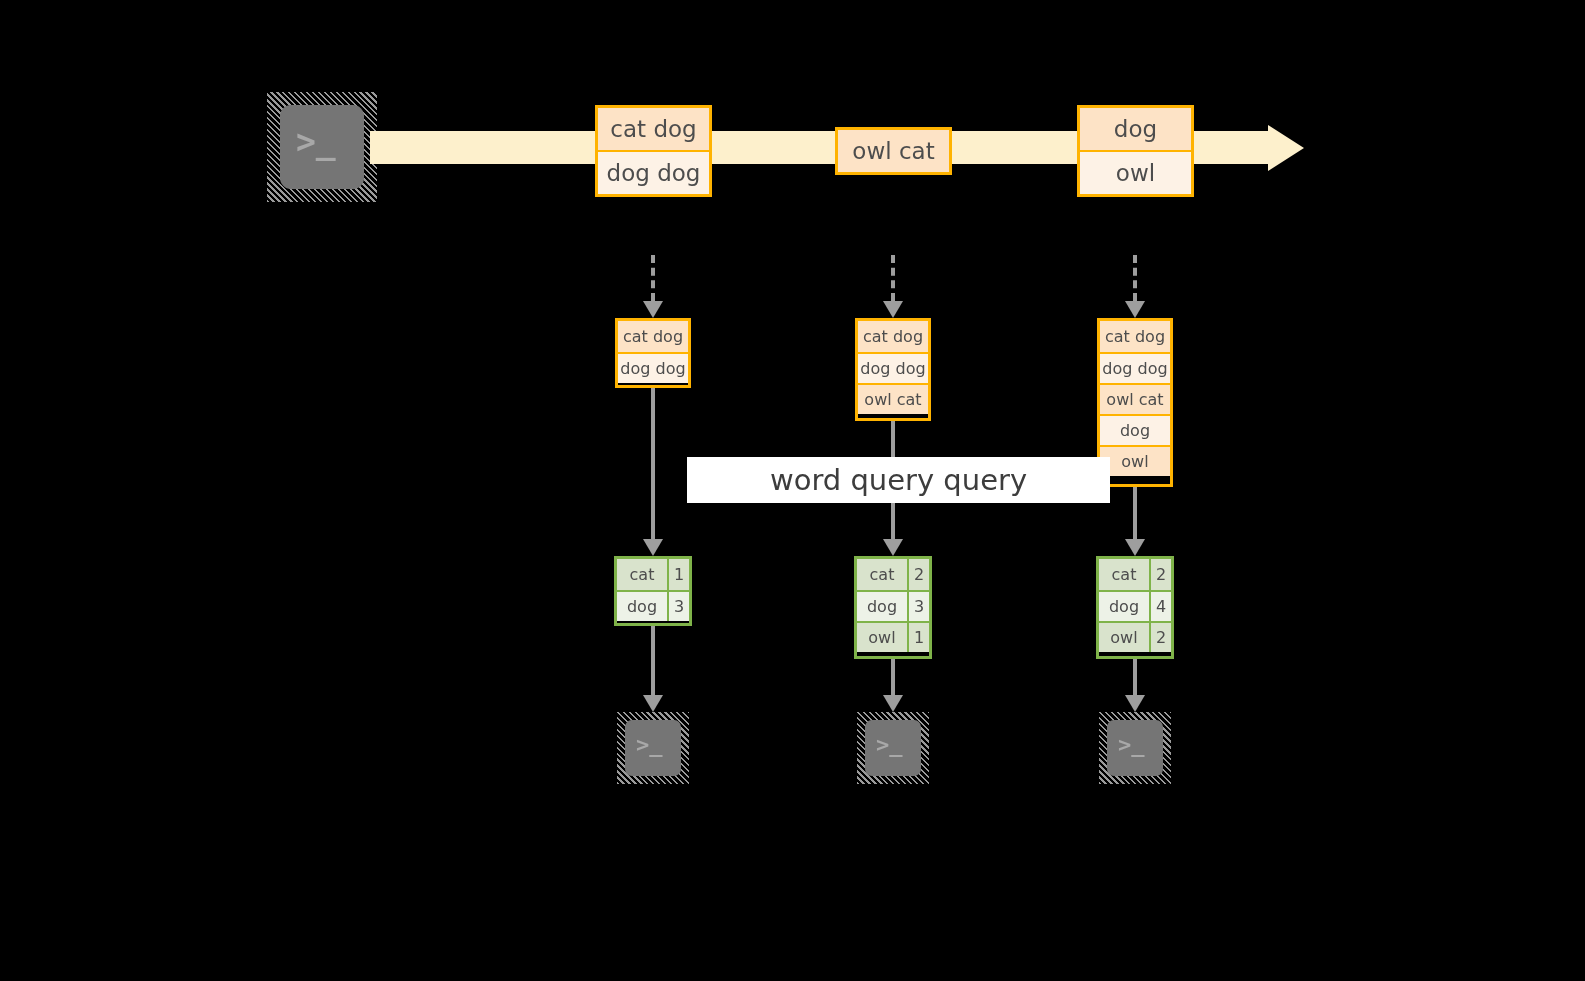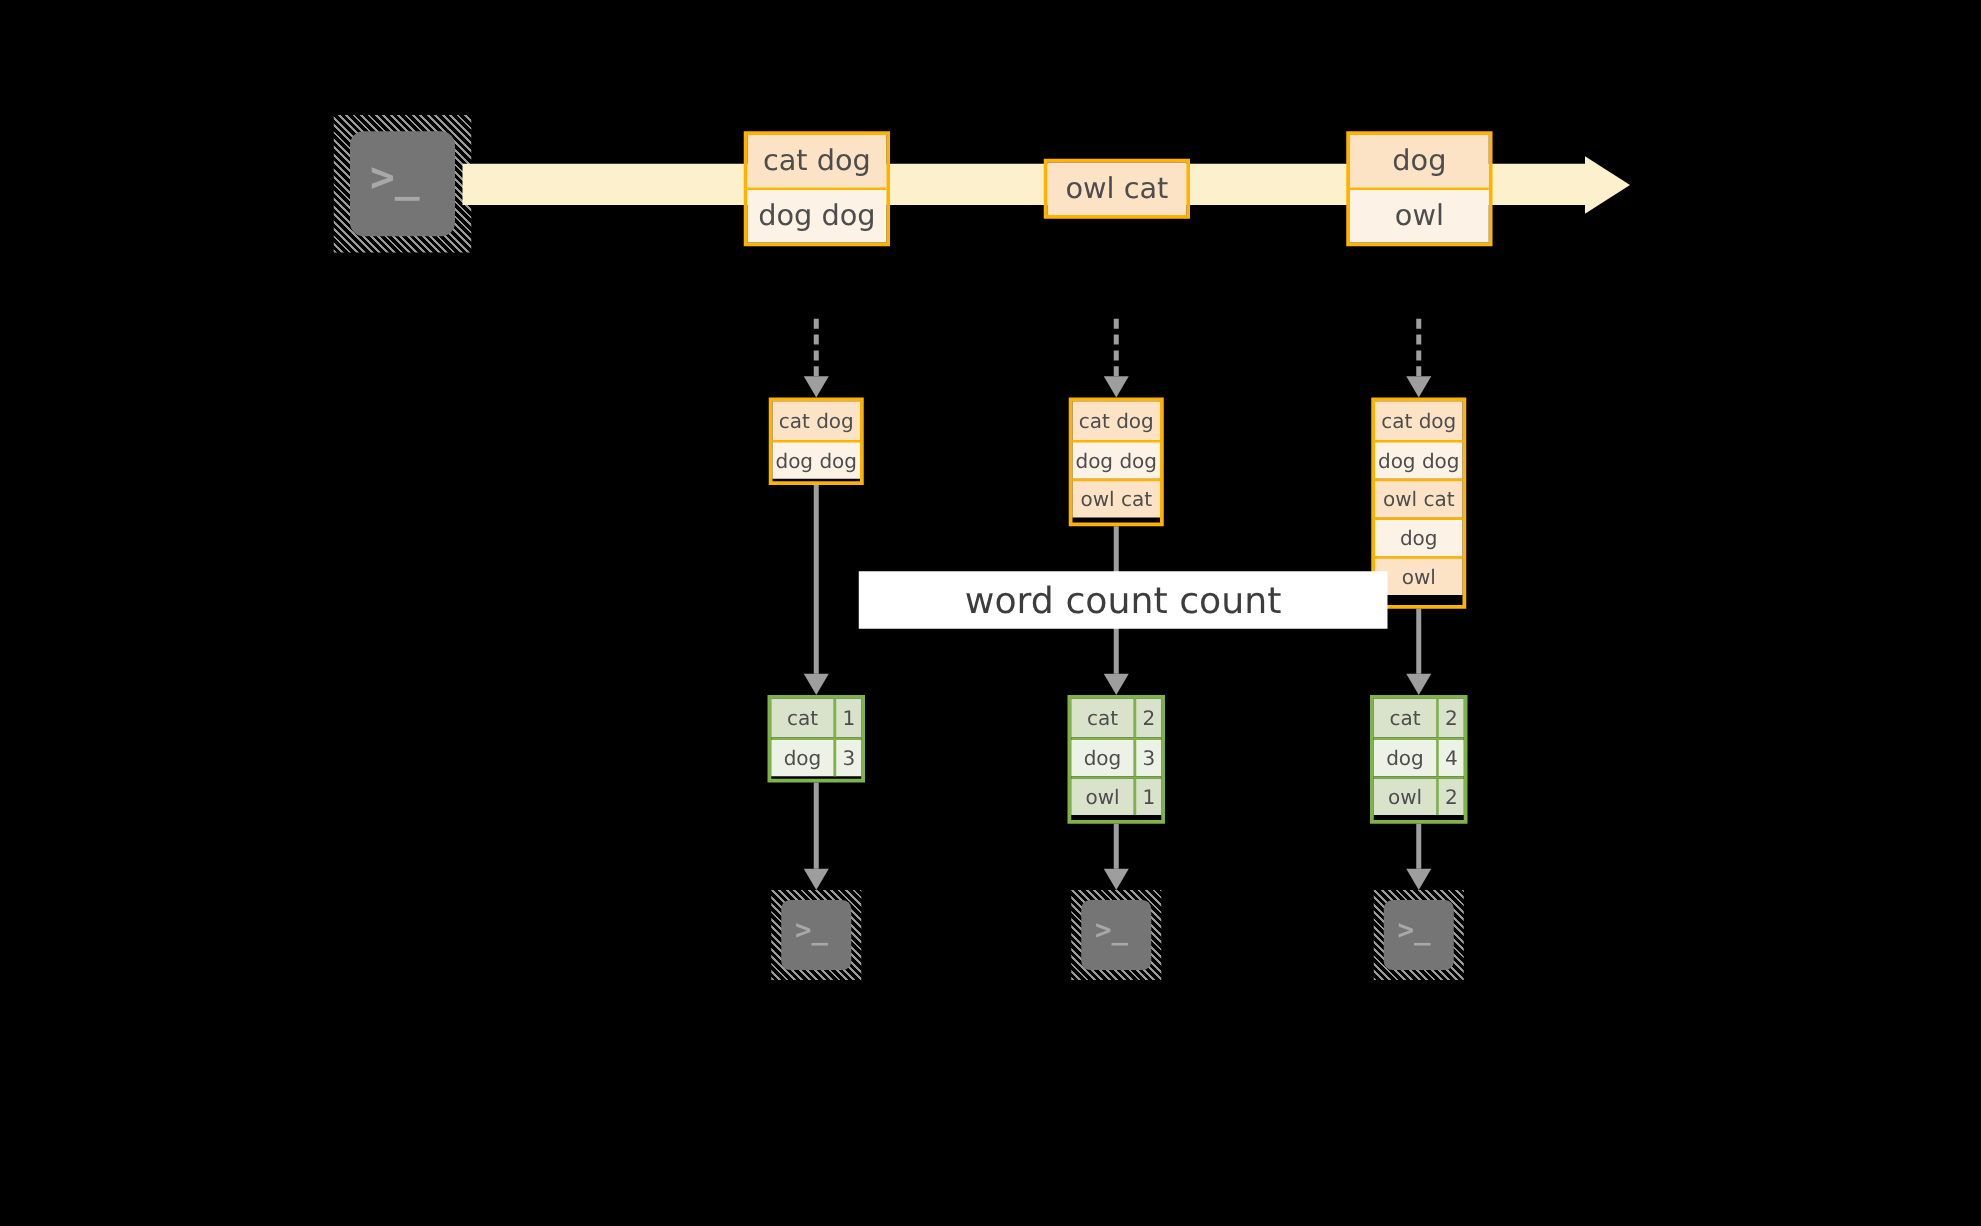--- a/index.html
+++ b/index.html
@@ -283,14 +283,14 @@
     <div class="conn-line" style="left:1133px; top:659px; height:36px;"></div>
     <div class="conn-head" style="left:1125px; top:695px;"></div>
     <div class="term-icon" style="left:1099px; top:712px; width:72px; height:72px;">
       <div class="term-hatch"></div>
       <div class="term-body" style="left:8px; top:8px; right:8px; bottom:8px; border-radius:7px;"></div>
       <div class="term-glyph" style="left:19px; top:22px; font-size:22px;">&gt;_</div>
     </div>
   </div>
 
 <div class="banner" id="query-banner" style="left:687px; top:457px; width:423px; height:46px;">
-  <span>word count count</span>
+  <span>word query query</span>
 </div>
 
 </body></html>

